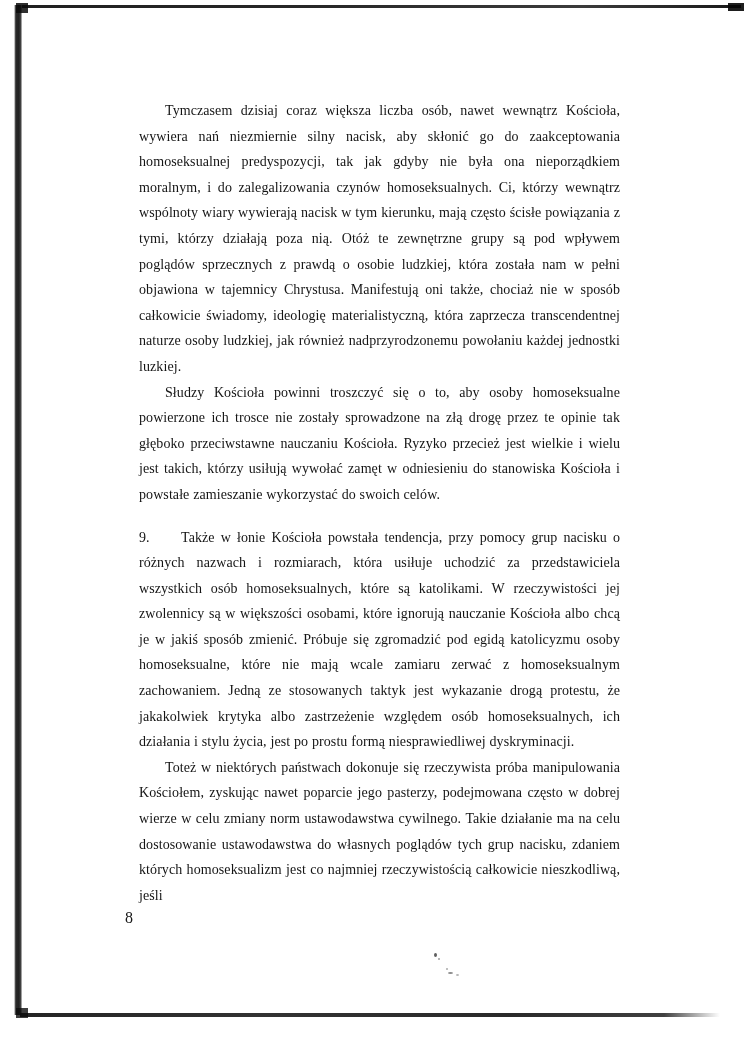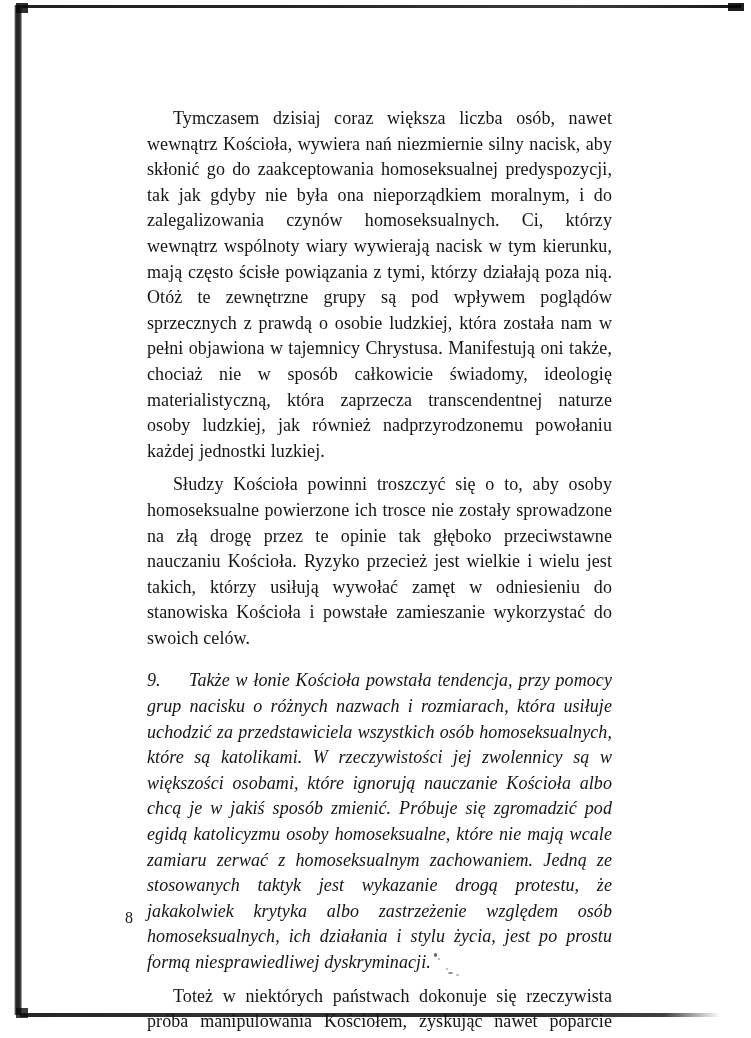--- a/index.html
+++ b/index.html
@@ -80,30 +80,30 @@
   }
 
   
   .textblock {
     position: absolute;
     left: 139px;
     top: 98px;
     width: 481px;
   }
   p.para {
-    margin: 8px;
-    font-size: 18px;
+    margin: 0;
+    font-size: 14px;
     line-height: 25.6px;
     text-align: justify;
     text-indent: 26px;
     letter-spacing: 0.08px;
     word-spacing: 0.2px;
     hyphens: manual;
   }
-  p.para.noindent { text-indent: 0; font-style: italic; }
+  p.para.noindent { text-indent: 0; }
   p.block-gap { margin-top: 17px; }
   .num-label {
     display: inline-block;
     width: 42px;
   }
   .page-number {
     position: absolute;
     left: 125px;
     top: 908px;
     font-size: 16px;

